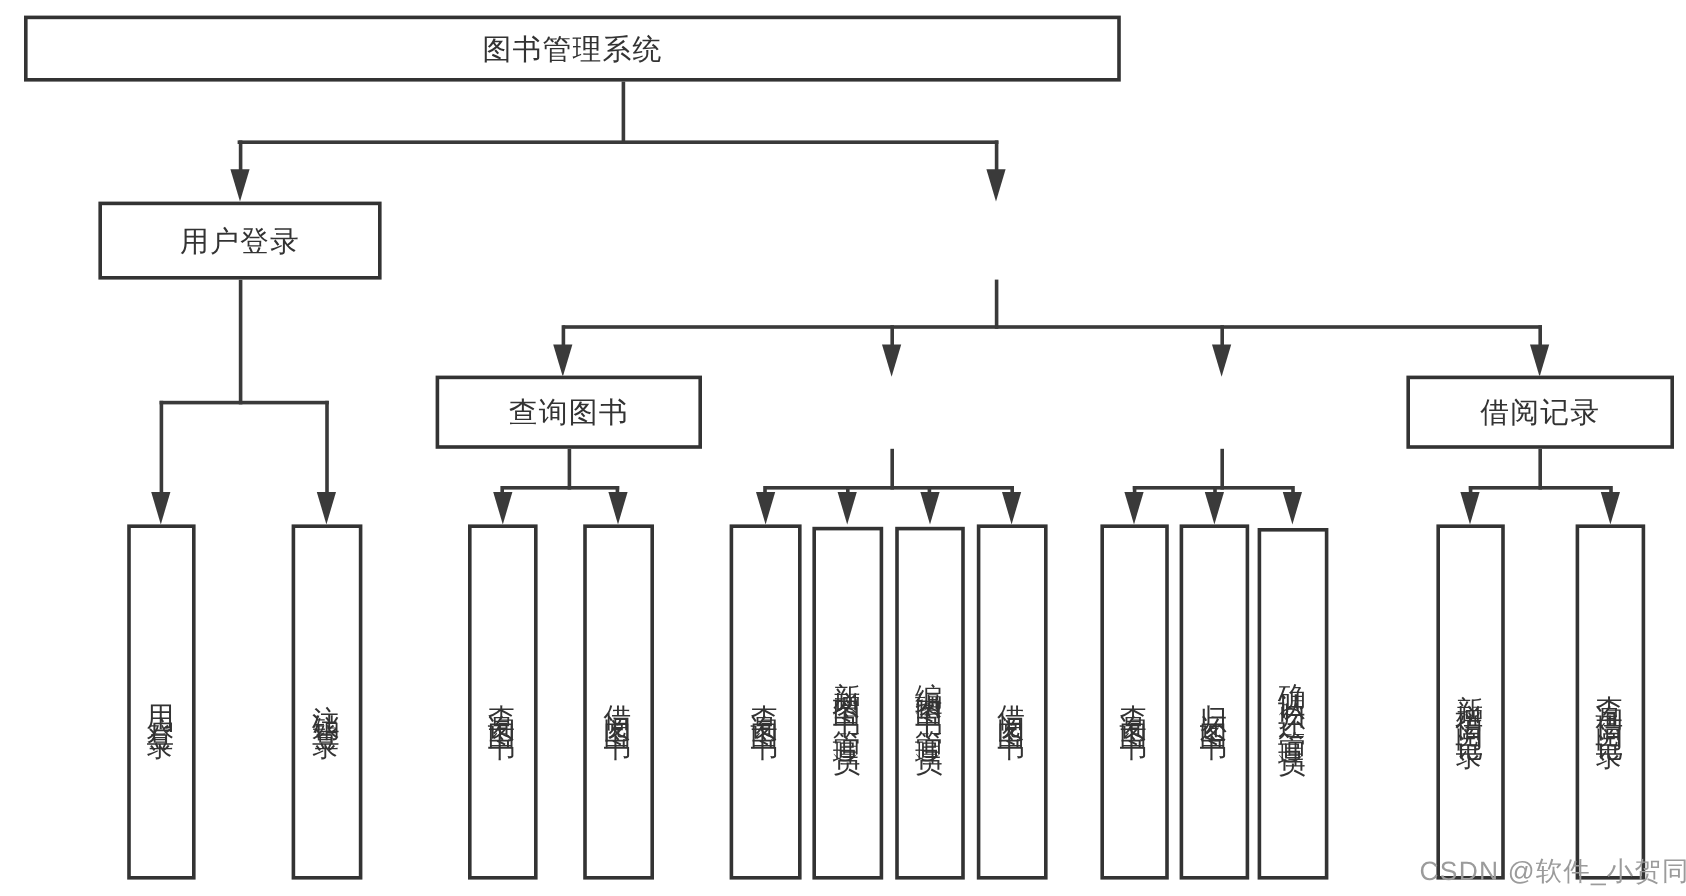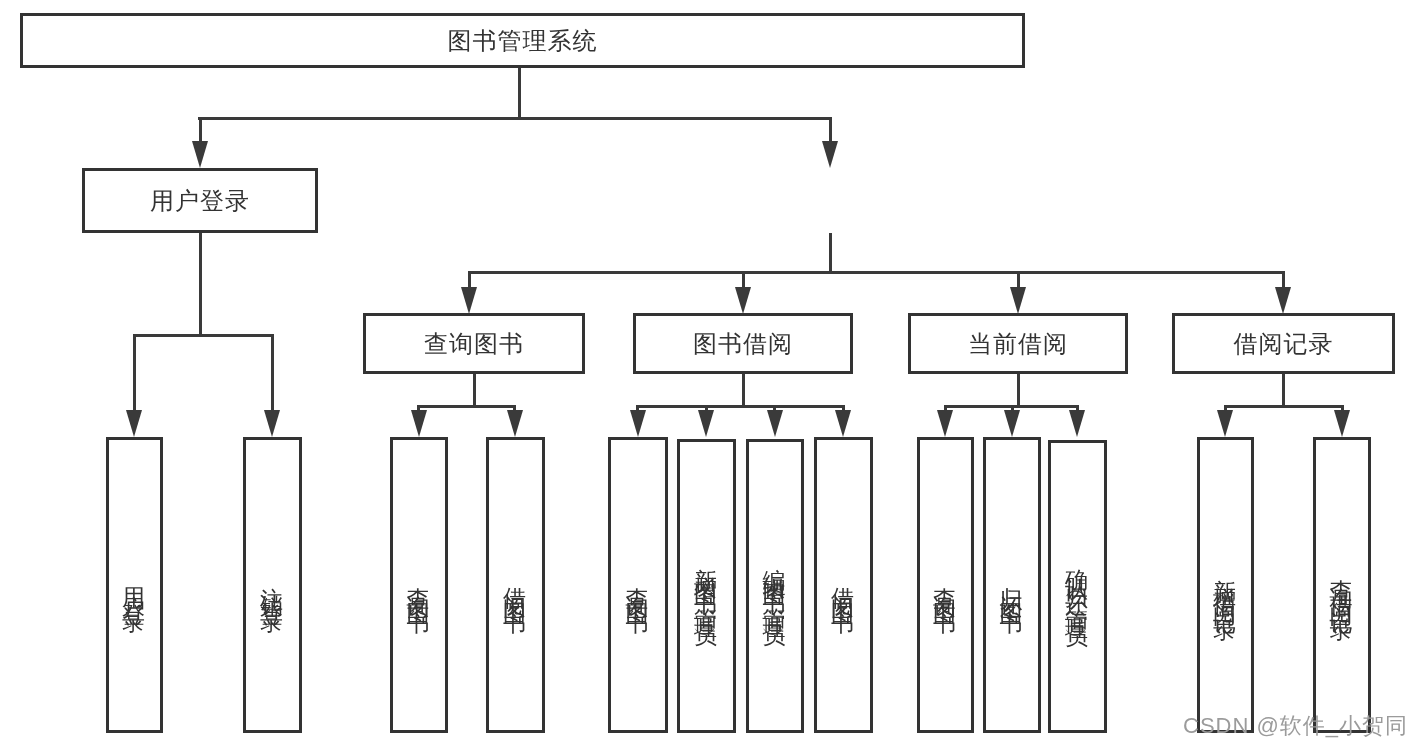--- a/index.html
+++ b/index.html
@@ -110,36 +110,30 @@
   <div class="vline" style="left:1076px;top:405px;height:12px;"></div>
   <div class="arrow" style="left:1069px;top:410px;"></div>
 
   <div class="vline" style="left:1282px;top:374px;height:34px;"></div>
   <div class="hline" style="left:1224px;top:405px;width:119px;"></div>
   <div class="vline" style="left:1224px;top:405px;height:12px;"></div>
   <div class="arrow" style="left:1217px;top:410px;"></div>
   <div class="vline" style="left:1341px;top:405px;height:12px;"></div>
   <div class="arrow" style="left:1334px;top:410px;"></div>
 
-  <div class="box" style="left:20px;top:13px;width:1005px;height:55px;text-align:center;">
+  <div class="box" style="left:20px;top:13px;width:914px;height:55px;text-align:center;">
     <span>图书管理系统</span>
   </div>
 
   <div class="box" style="left:82px;top:168px;width:236px;height:65px;">
     <span>用户登录</span>
   </div>
 
   <div class="box" style="left:363px;top:313px;width:222px;height:61px;">
     <span>查询图书</span>
-  </div>
-  <div class="box" style="left:633px;top:313px;width:220px;height:61px;">
-    <span>图书借阅</span>
-  </div>
-  <div class="box" style="left:908px;top:313px;width:220px;height:61px;">
-    <span>当前借阅</span>
   </div>
   <div class="box" style="left:1172px;top:313px;width:223px;height:61px;">
     <span>借阅记录</span>
   </div>
 
   <div class="box vbox" style="left:106px;top:437px;width:57px;height:296px;">
     <span>用户登录</span>
   </div>
   <div class="box vbox" style="left:243px;top:437px;width:59px;height:296px;">
     <span>注销登录</span>

